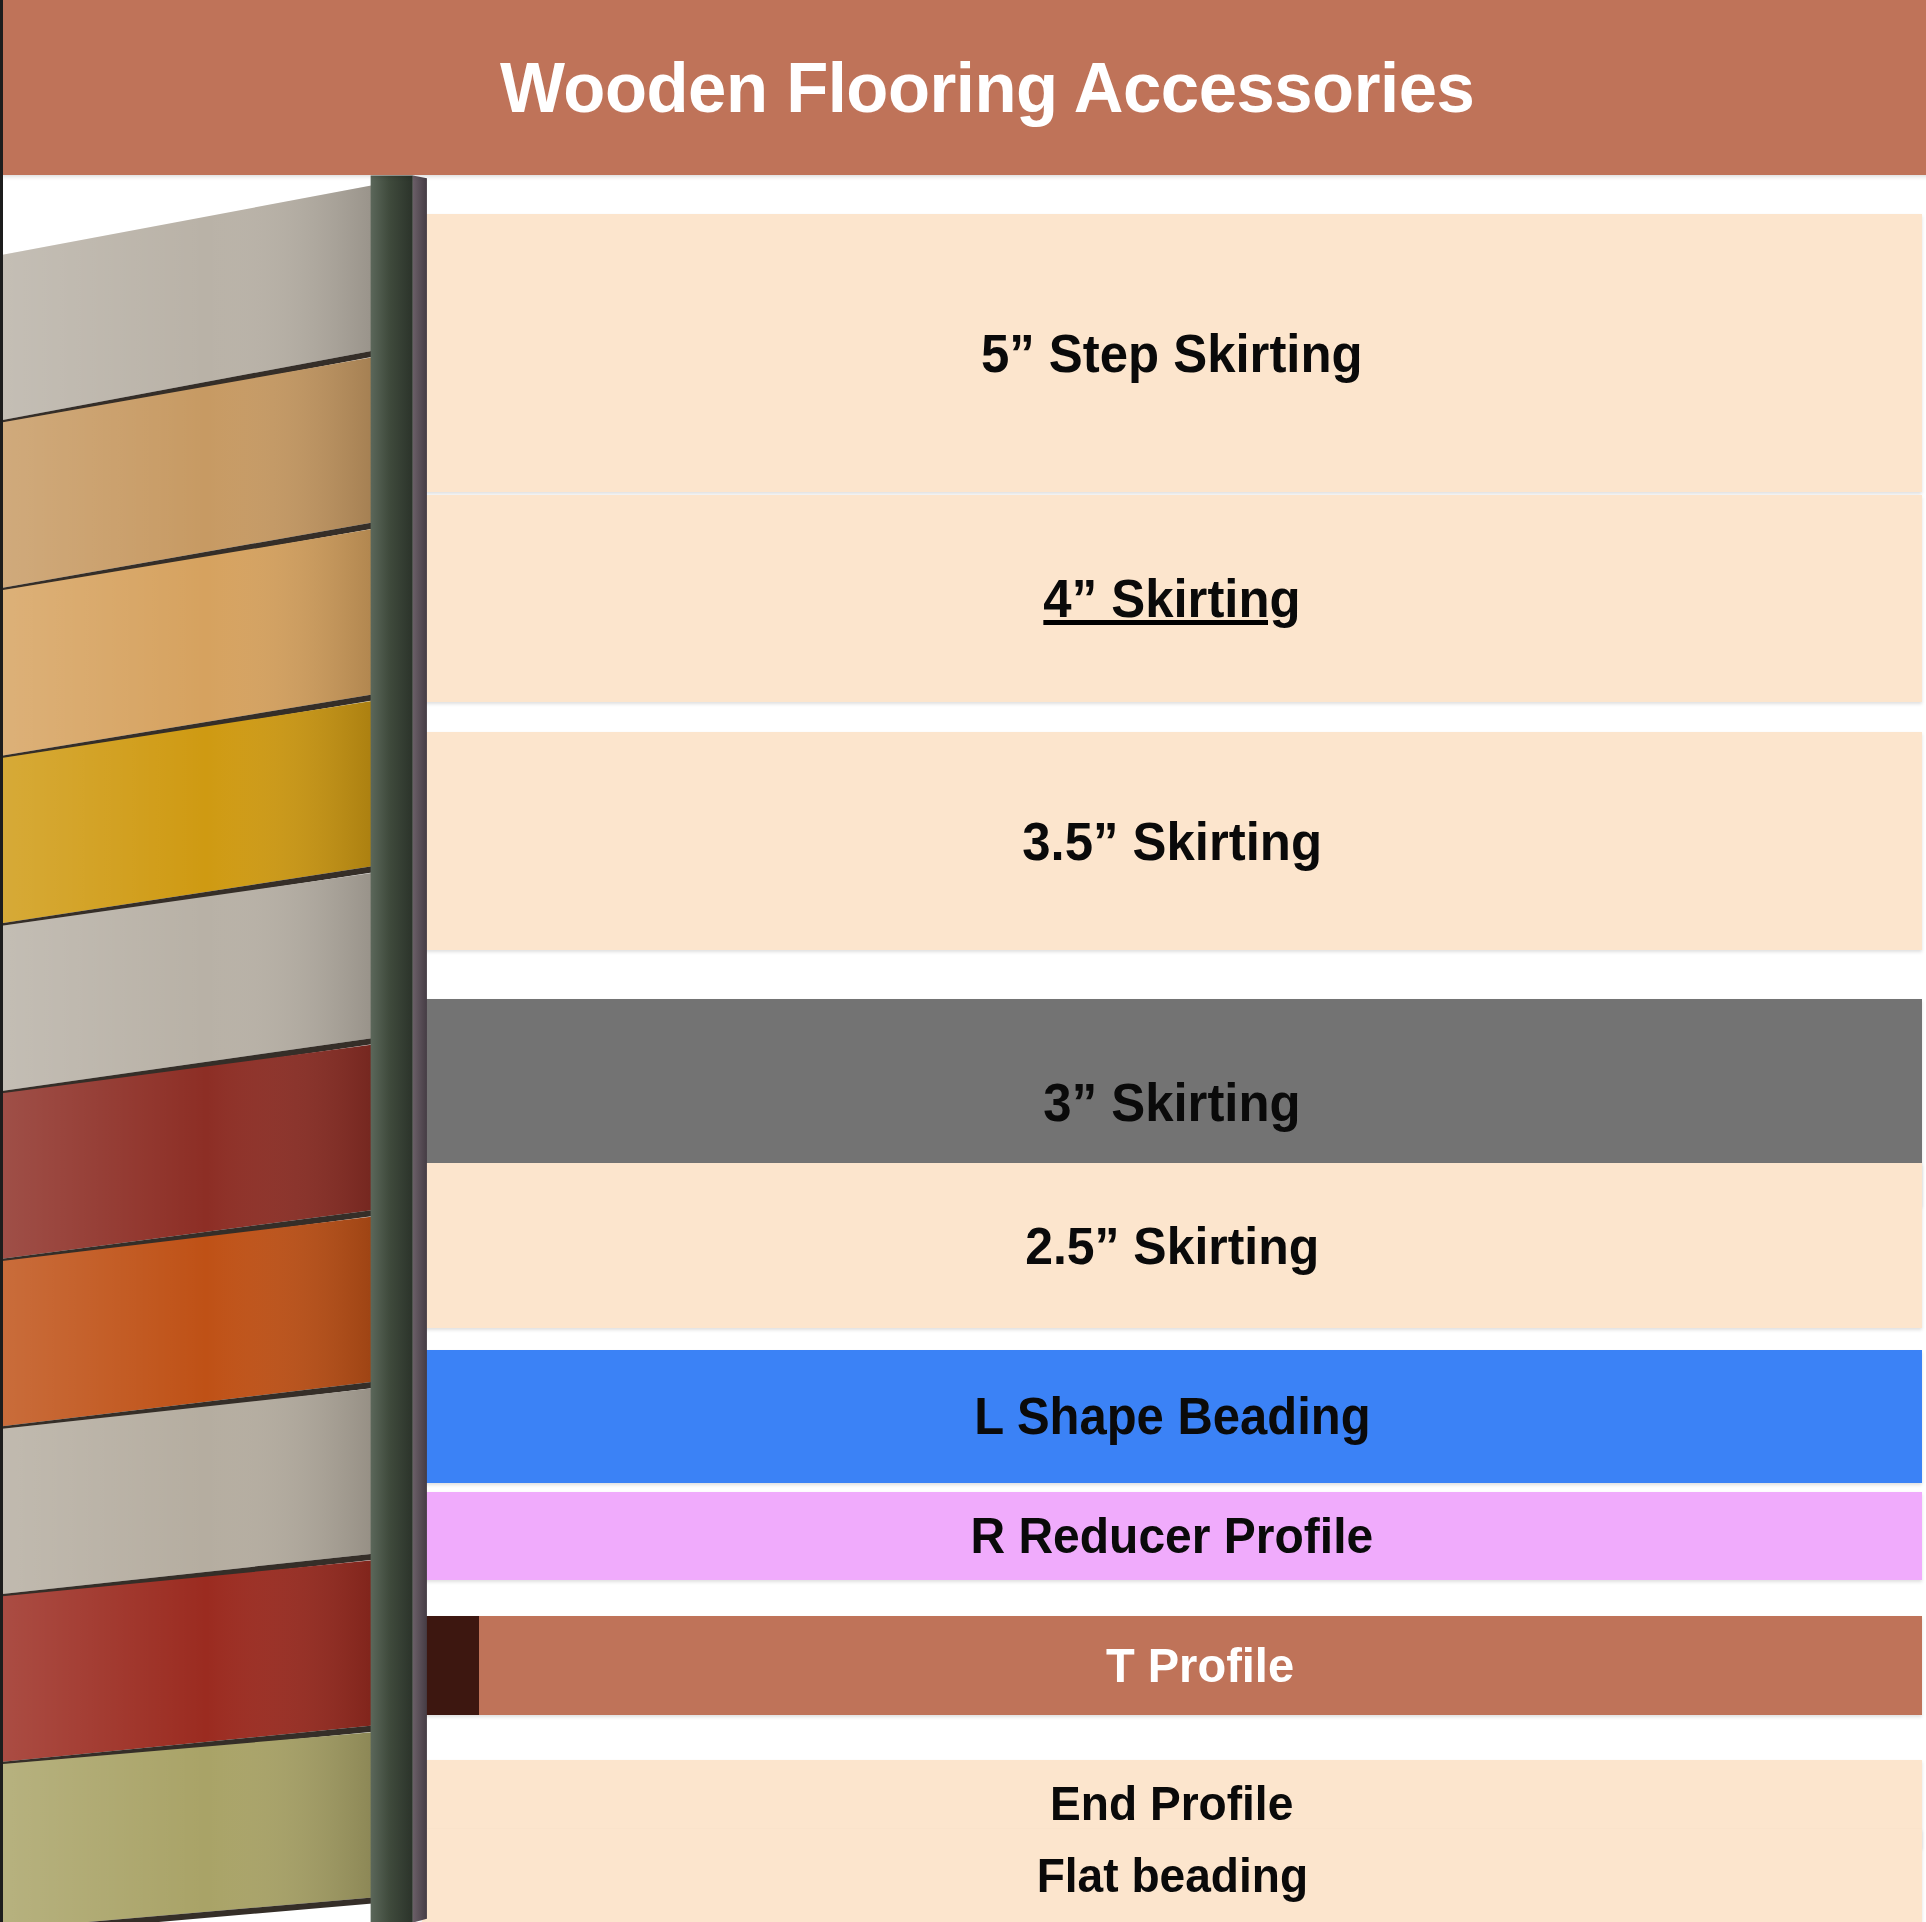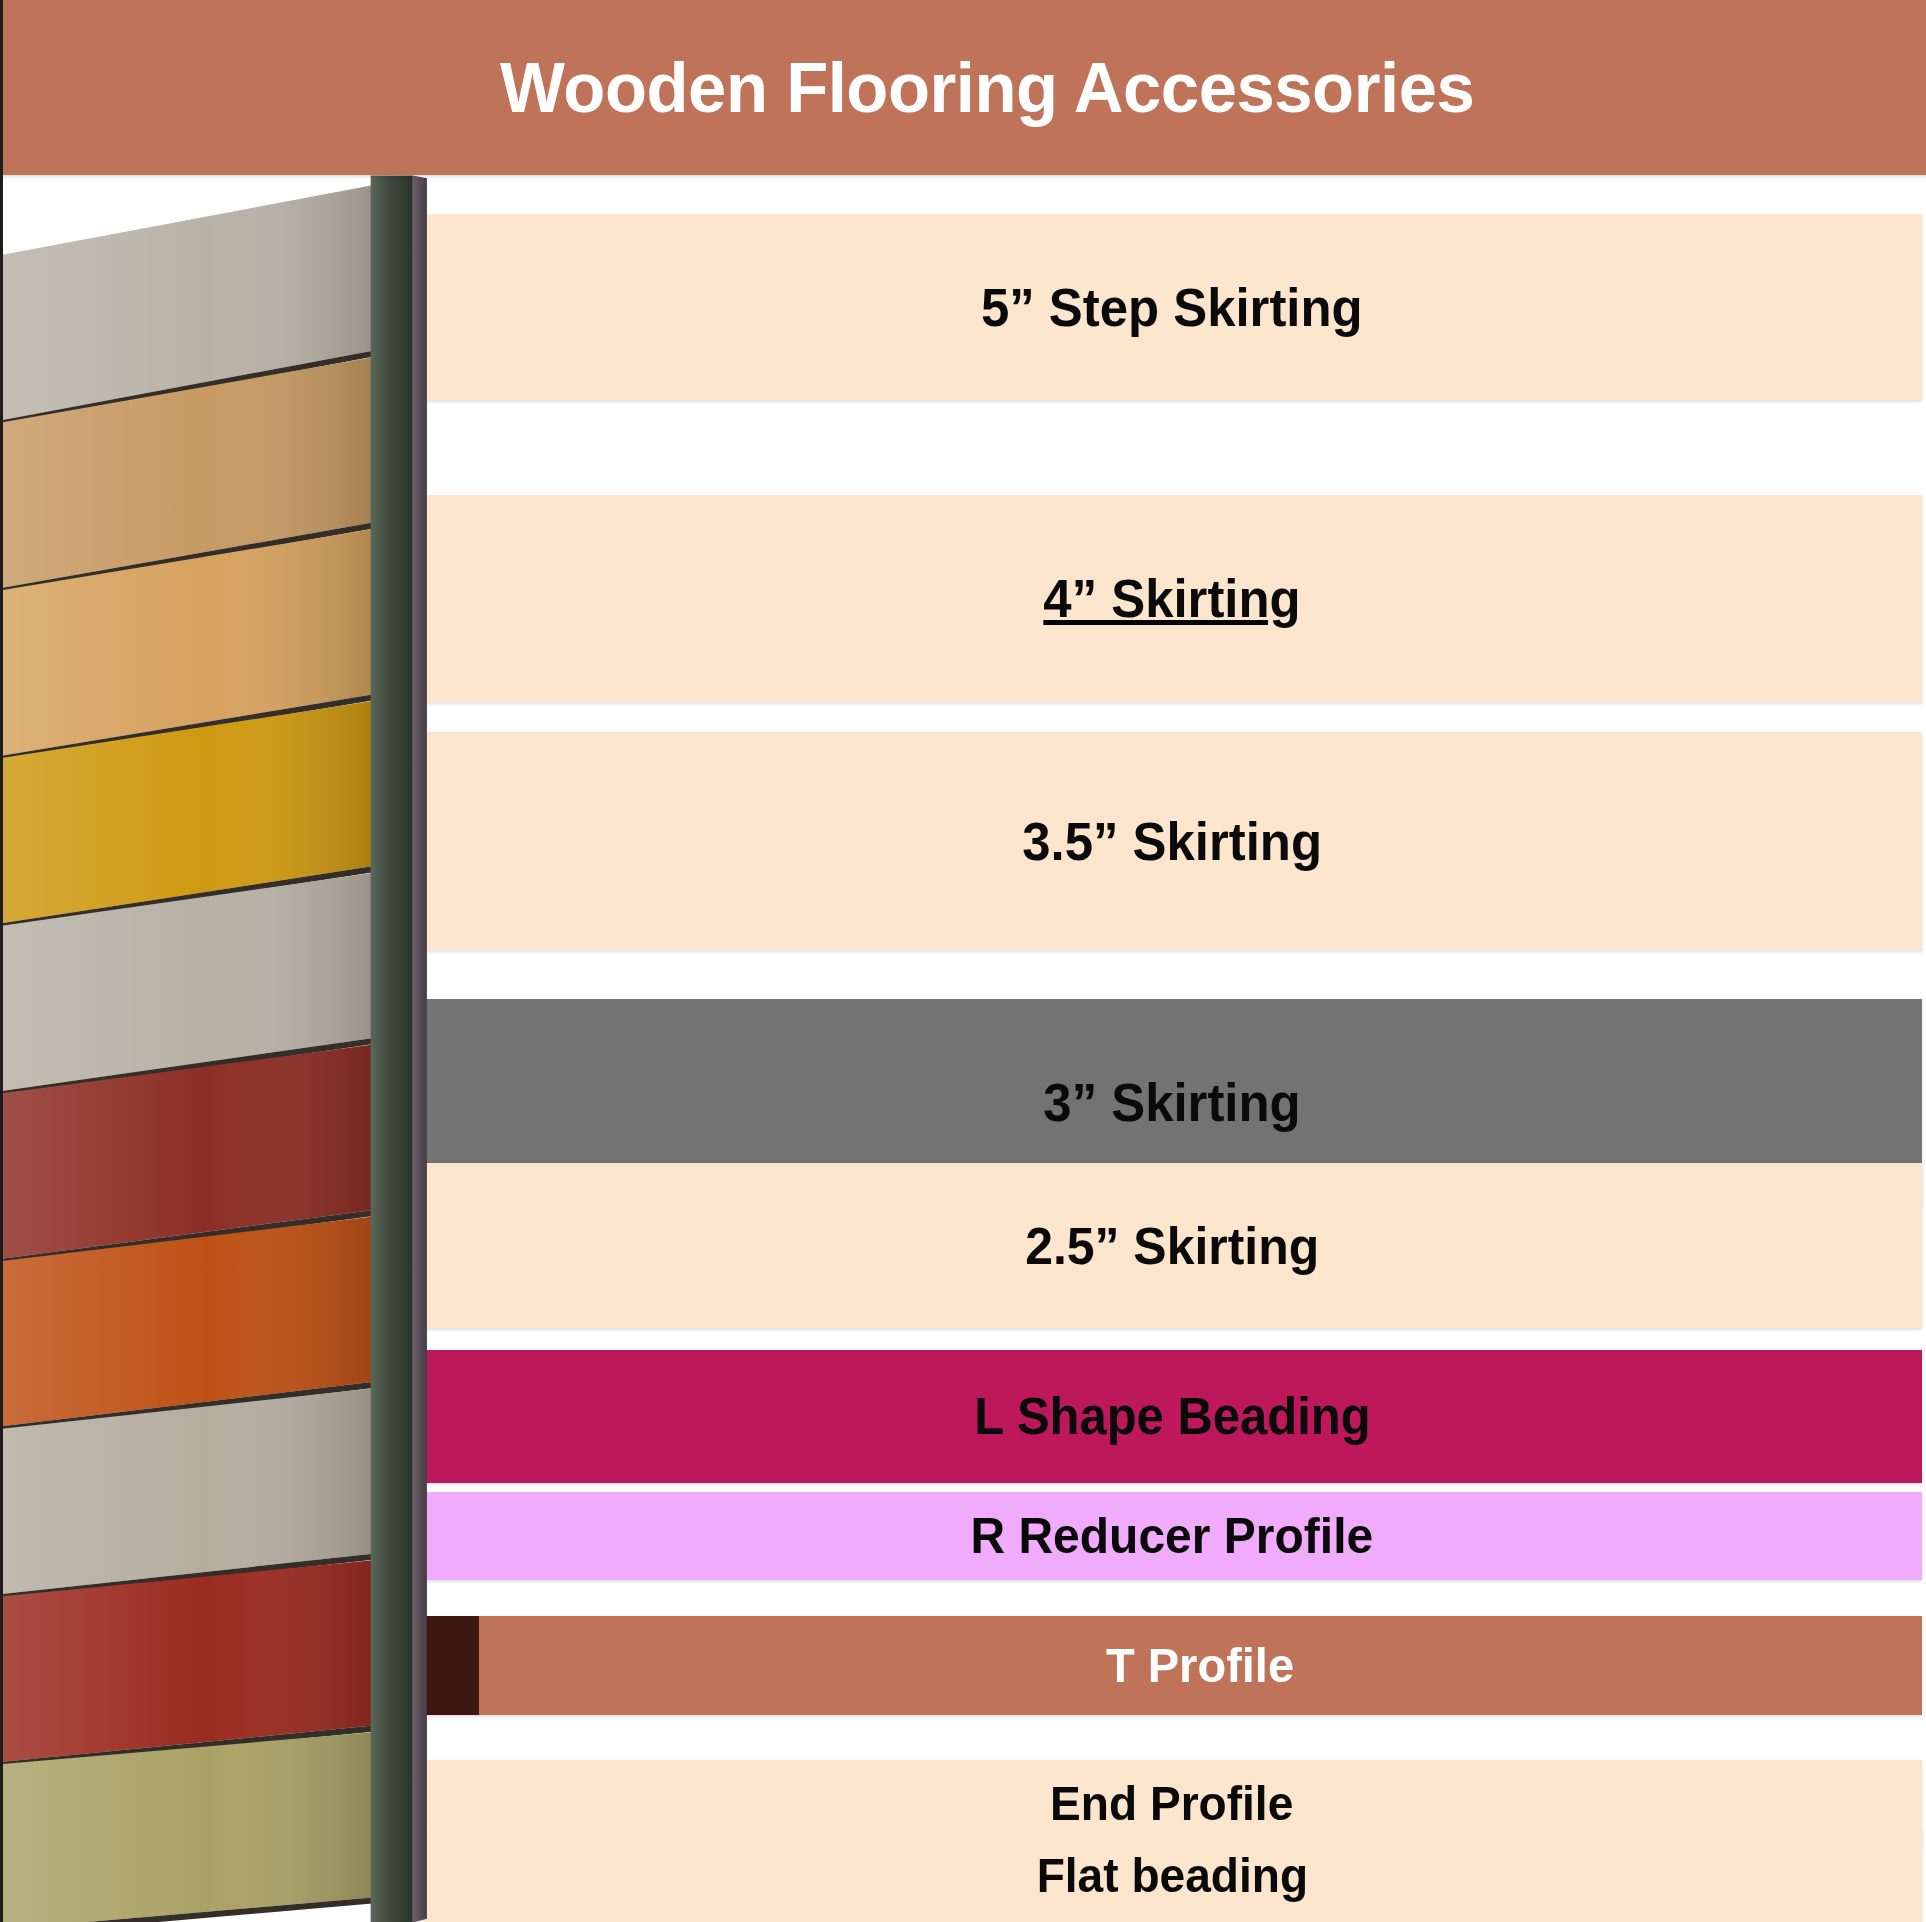--- a/index.html
+++ b/index.html
@@ -92,21 +92,21 @@
         <polygon points="0,3386.6000000000004 800,3317.6000000000004 800,3670.0000000000005 0,3739.0000000000005" fill="url(#gr-face)"></polygon>
         <polygon points="0,3739.0000000000005 800,3670.0000000000005 800,3683.0000000000005 0,3752.0000000000005" fill="#241c16" opacity=".92"></polygon>
       </g>
 
     <polygon points="790,0 880,0 880,3724 790,3724" fill="url(#gr-edge)"></polygon>
     <polygon points="880,0 910,6 910,3716 880,3724" fill="url(#gr-side)"></polygon>
   </svg>
 </div>
 
 <div class="rows" id="rows">
-    <div class="row" style="left: 422px; top: 214px; width: 1500px; height: 186px; background: rgb(252, 229, 205); text-align: right;">
+    <div class="row" style="left: 422px; top: 214px; width: 1500px; height: 278px; background: rgb(252, 229, 205); text-align: right;">
       <div class="body">
         <div class="row-label" style="font-size: 53px; color: rgb(10, 10, 10);">5” Step Skirting</div>
       </div>
     </div>
     <div class="row" style="left: 422px; top: 495px; width: 1500px; height: 207px; background: rgb(252, 229, 205); text-decoration: underline;">
       <div class="body">
         <div class="row-label" style="font-size: 53px; color: rgb(10, 10, 10);">4” Skirting</div>
       </div>
     </div>
     <div class="row" style="left: 422px; top: 732px; width: 1500px; height: 218px; background: rgb(252, 229, 205);">
@@ -117,21 +117,21 @@
     <div class="row" style="left: 422px; top: 999px; width: 1500px; height: 207px; background: #737373;">
       <div class="body">
         <div class="row-label" style="font-size: 53px; color: rgb(10, 10, 10);">3” Skirting</div>
       </div>
     </div>
     <div class="row" style="left: 422px; top: 1163px; width: 1500px; height: 165px; background: rgb(252, 229, 205);">
       <div class="body">
         <div class="row-label" style="font-size: 52px; color: rgb(10, 10, 10);">2.5” Skirting</div>
       </div>
     </div>
-    <div class="row" style="left: 422px; top: 1350px; width: 1500px; height: 133px; background: #be185d; text-align: center;">
+    <div class="row" style="left: 422px; top: 1350px; width: 1500px; height: 133px; background: #3b82f6; text-align: center;">
       <div class="body">
         <div class="row-label" style="font-size: 51px; color: rgb(10, 10, 10);">L Shape Beading</div>
       </div>
     </div>
     <div class="row" style="left: 422px; top: 1492px; width: 1500px; height: 88px; background: #f0abfc;">
       <div class="body">
         <div class="row-label" style="font-size: 50px; color: rgb(10, 10, 10);">R Reducer Profile</div>
       </div>
     </div>
     <div class="row" style="left: 422px; top: 1616px; width: 1500px; height: 99px; background: rgb(191, 115, 89);">

